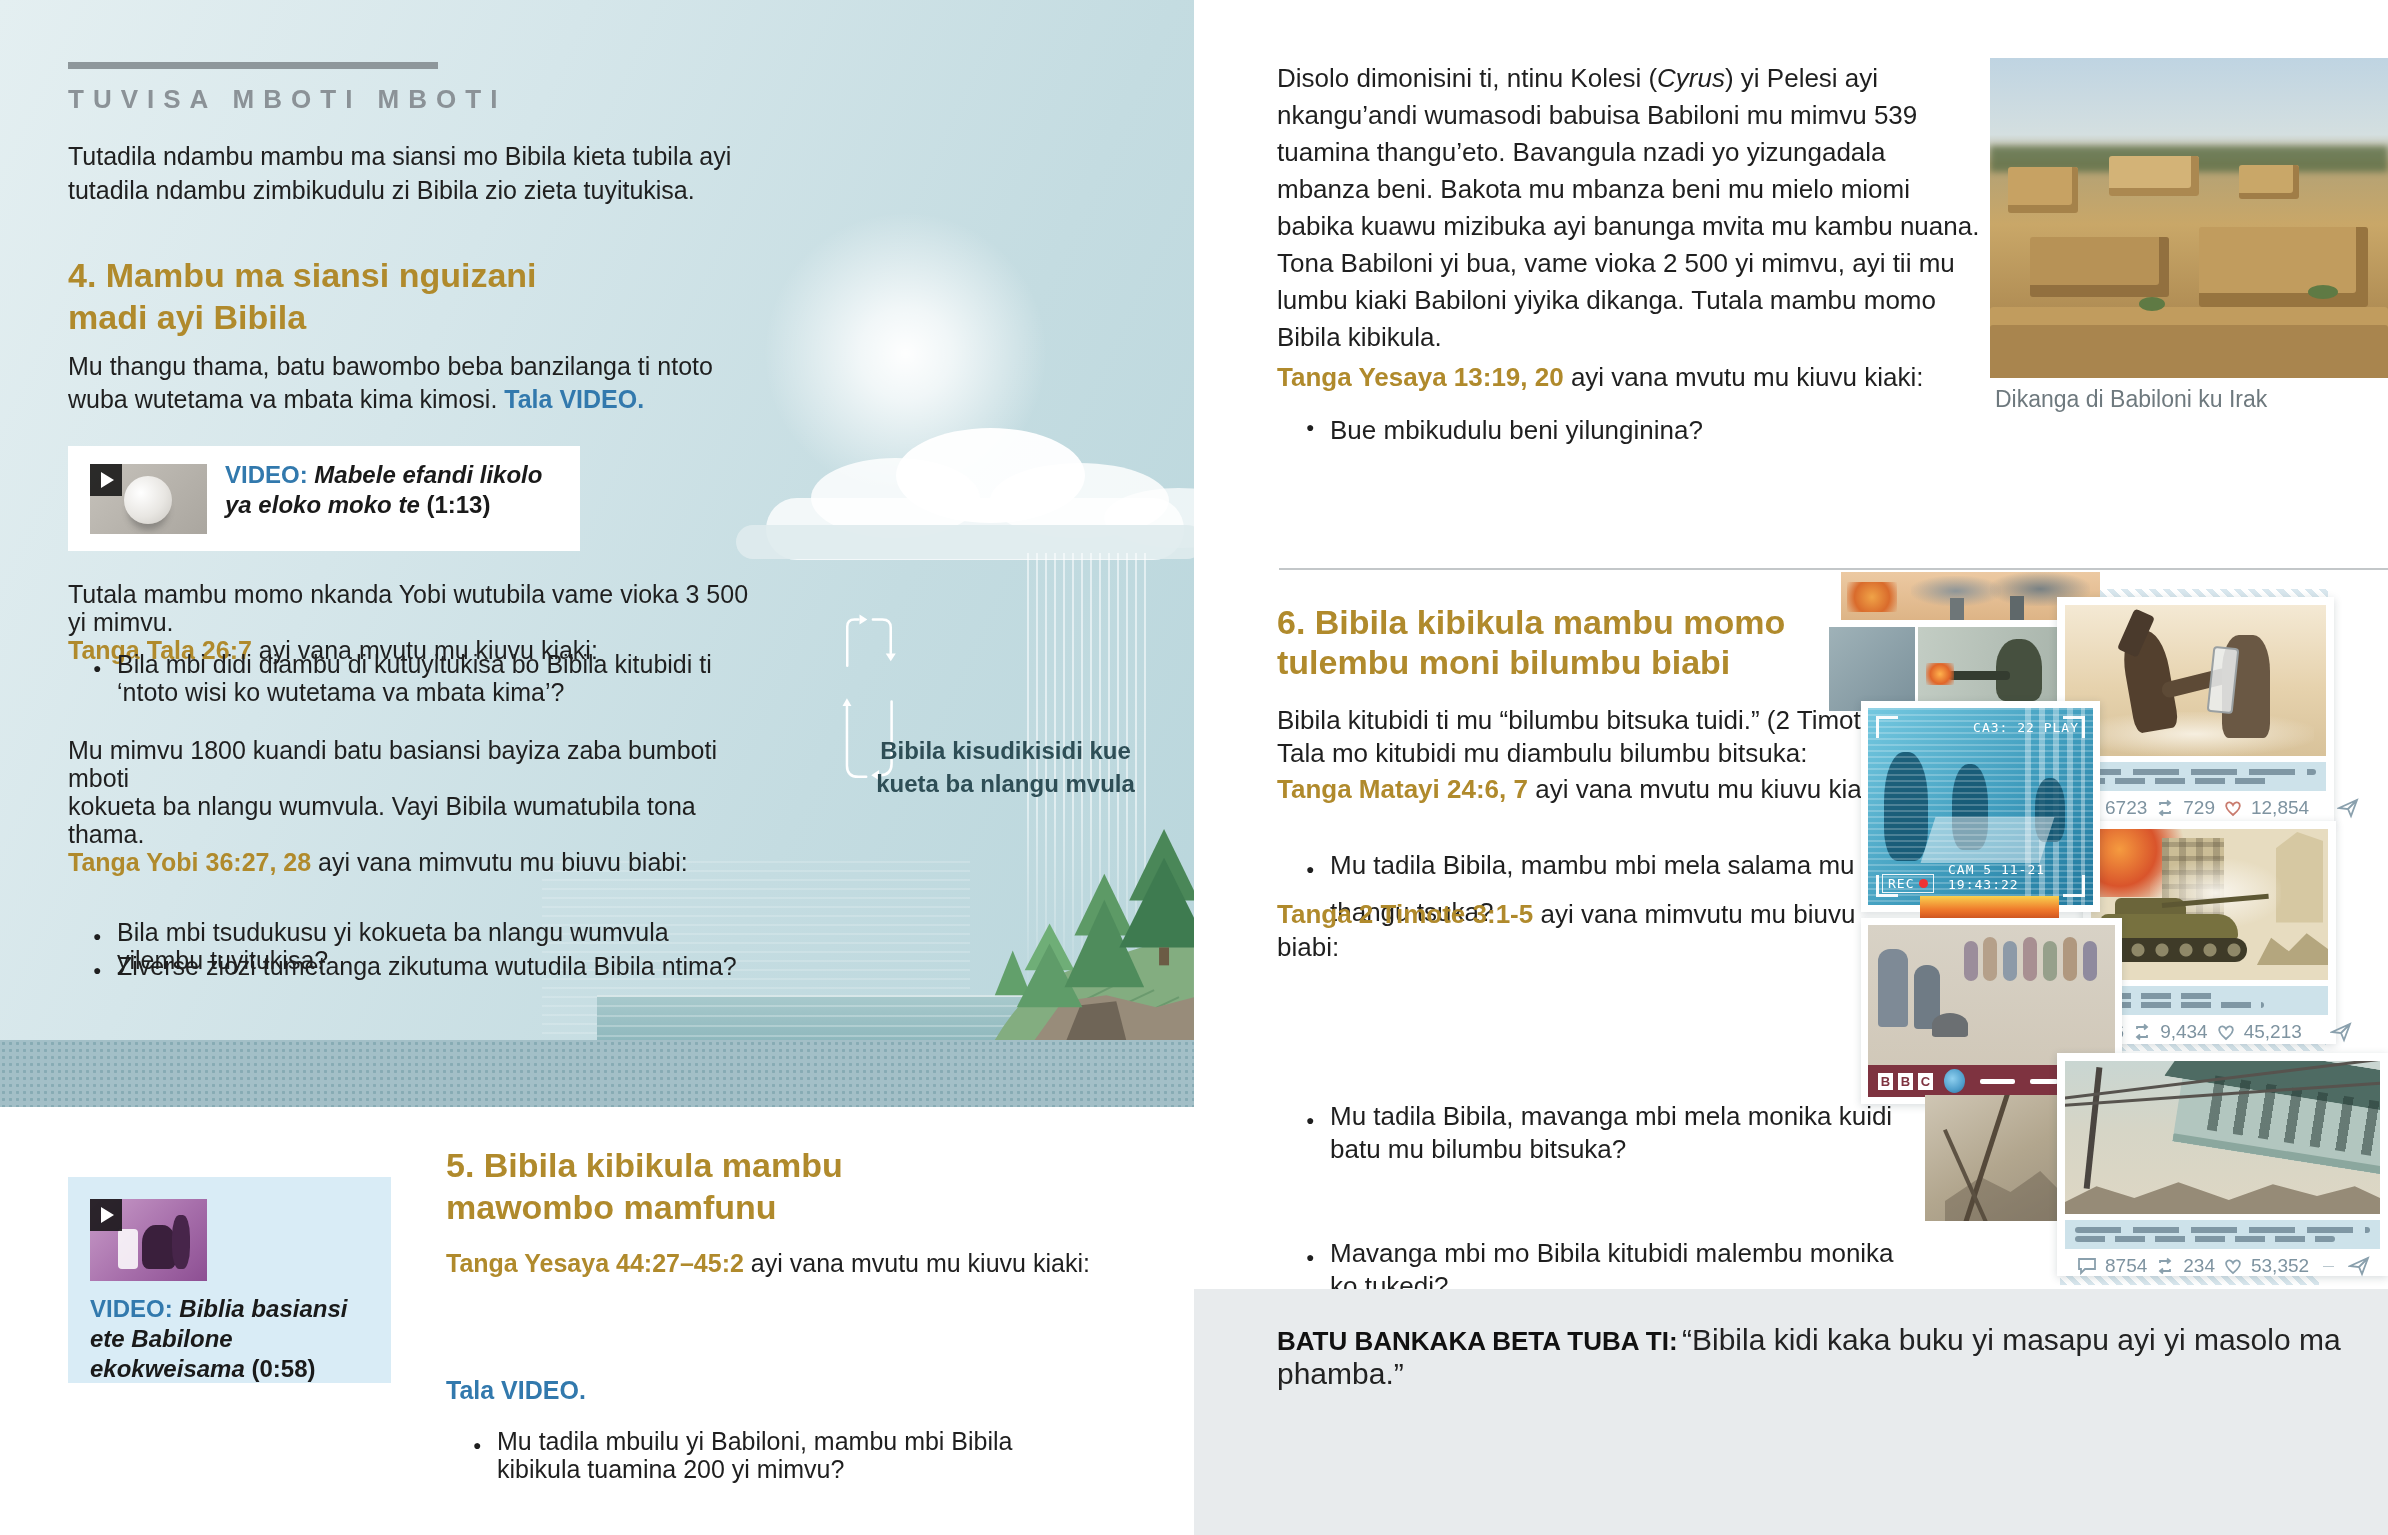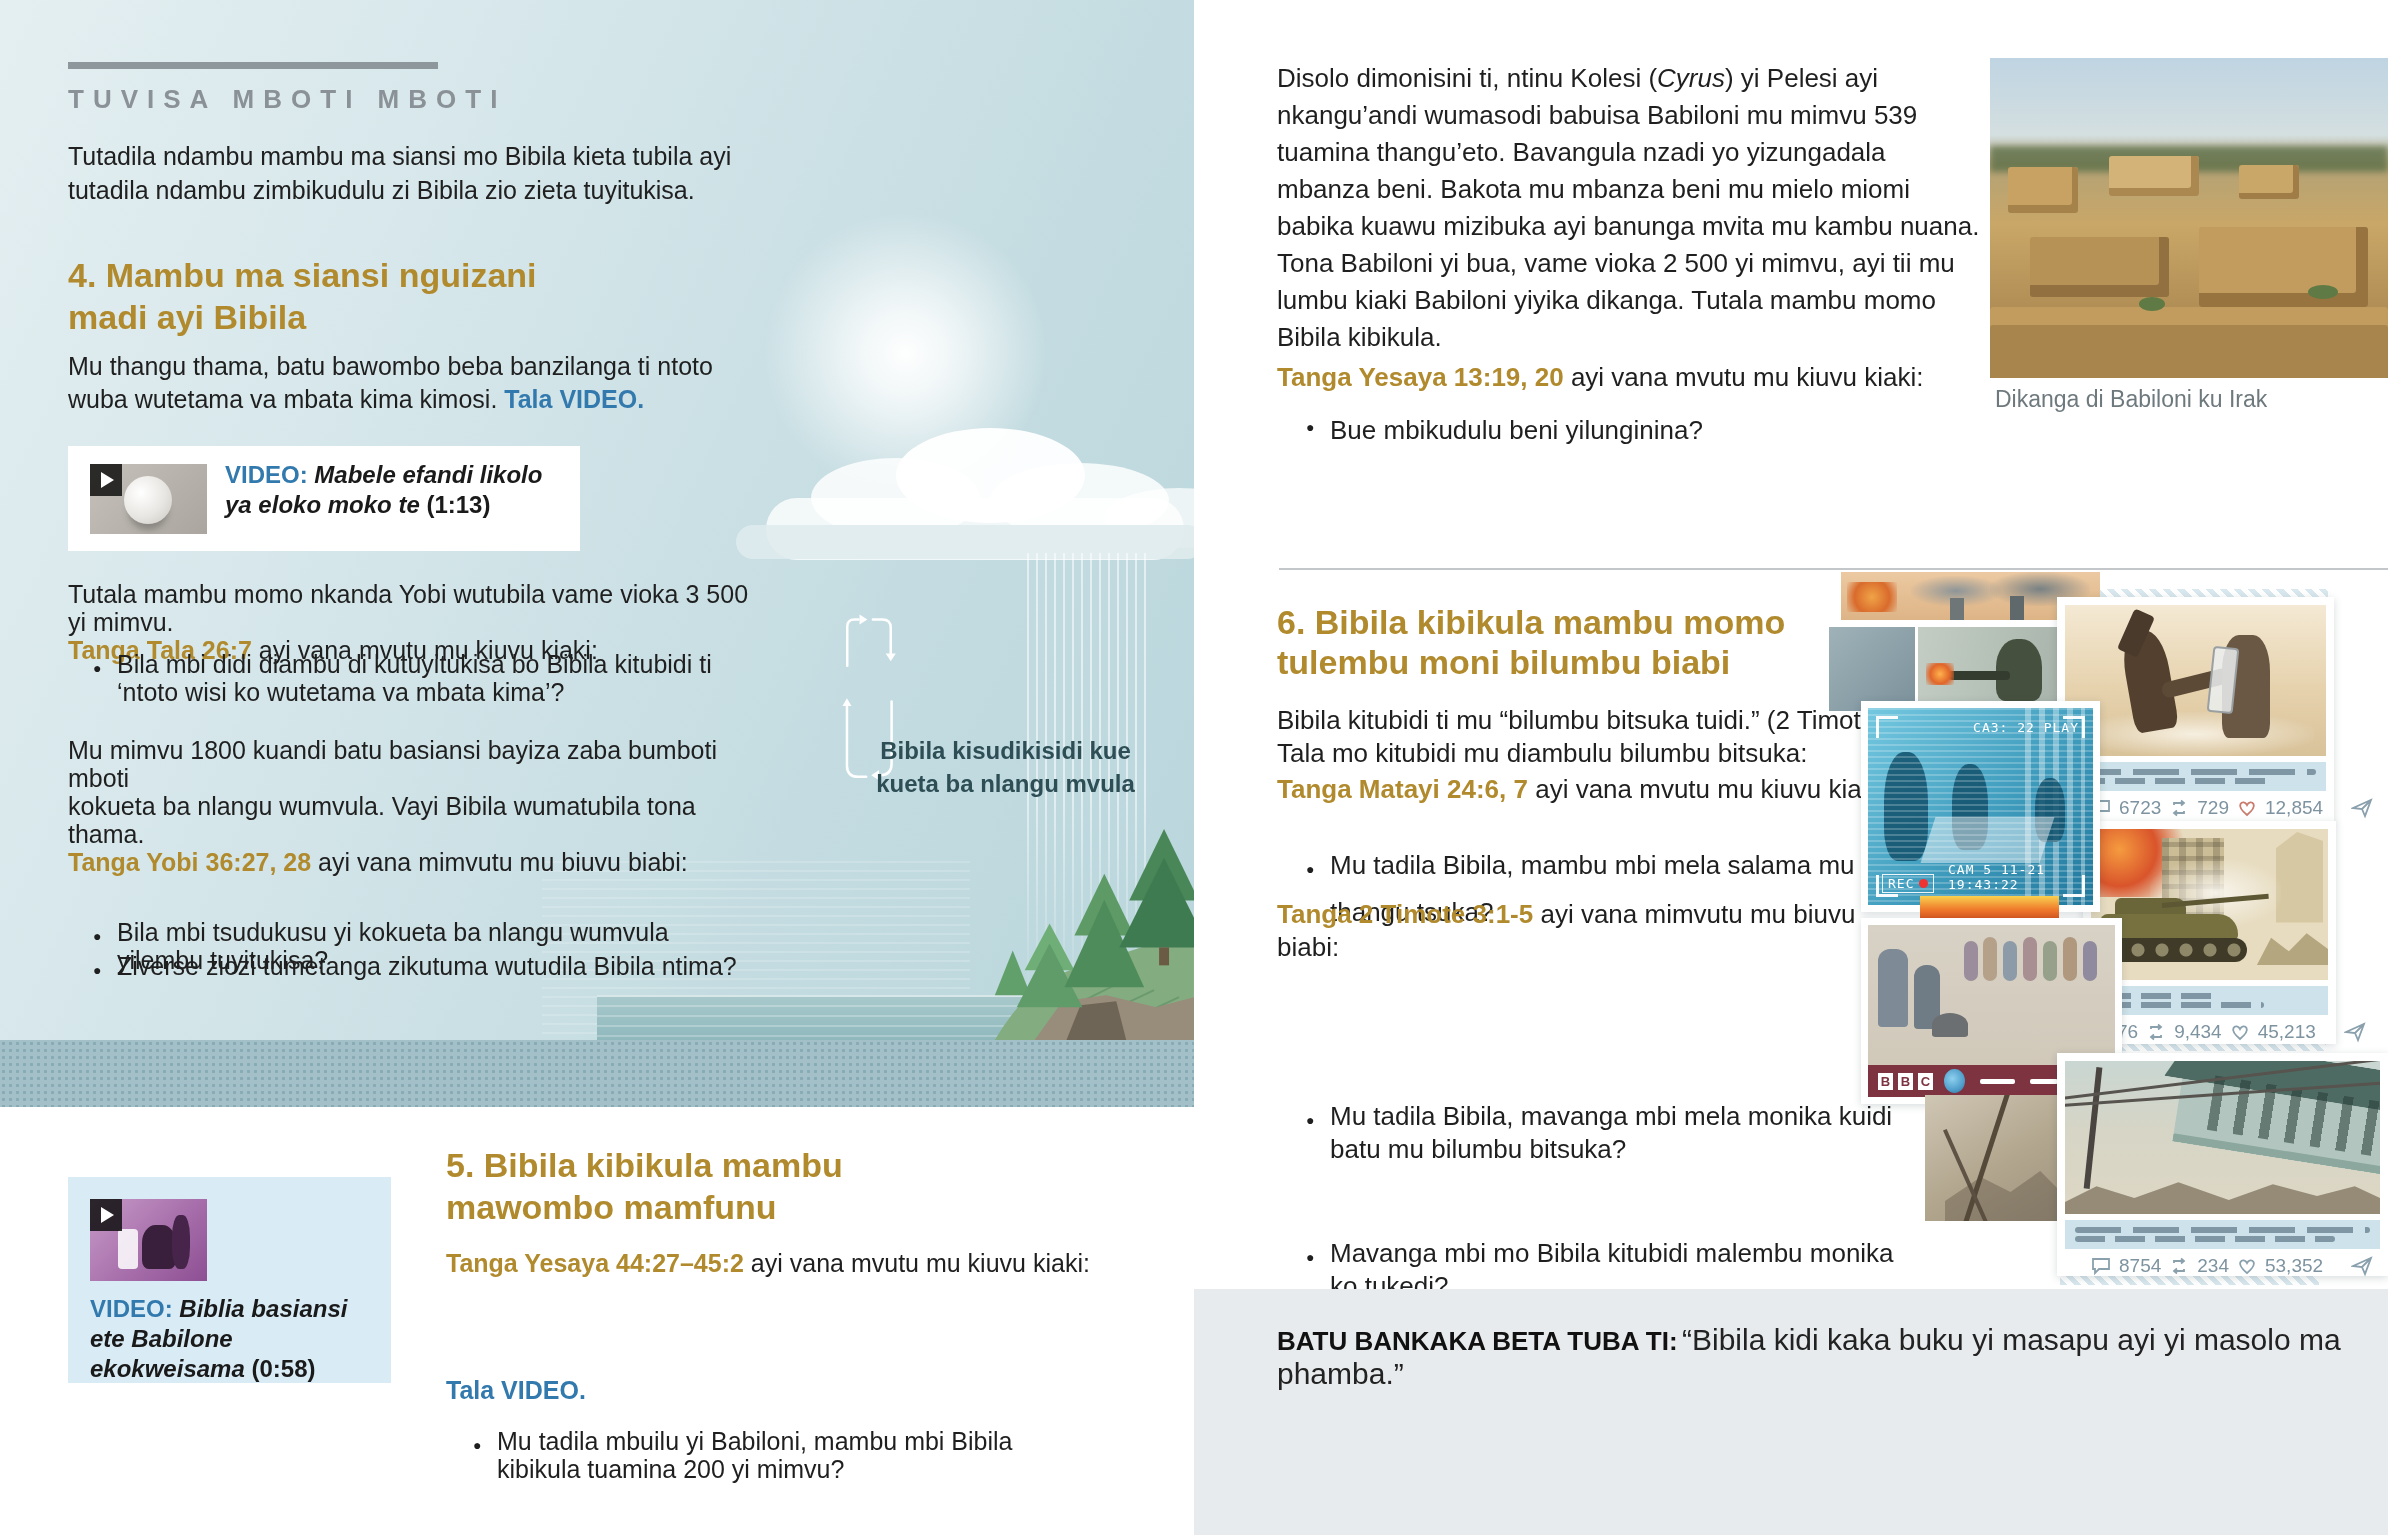--- a/index.html
+++ b/index.html
@@ -66,21 +66,21 @@
 
   .graybox { position:absolute; left:1194px; top:1289px; width:1194px; height:247px; background:#e8ebed; }
 
   
   .card { position:absolute; background:#fff; box-shadow:0 2px 8px rgba(40,60,70,0.18); }
   .card-img { position:relative; overflow:hidden; }
   .dashbar { background:#cde2ea; padding:4px 10px; }
   .dashline { height:6px; border-radius:3px; margin:3px 0;
               background:repeating-linear-gradient(90deg,#7f97a4 0 46px, rgba(0,0,0,0) 46px 58px); }
   .dashline.short { background:repeating-linear-gradient(90deg,#7f97a4 0 30px, rgba(0,0,0,0) 30px 40px); }
-  .statrow { display:flex; align-items:center; gap:8px; padding:6px 10px 2px 26px;
+  .statrow { display:flex; align-items:center; gap:8px; padding:6px 10px 2px 12px;
              color:#7e93a0; font-size:19px; }
   .statrow svg { flex:0 0 auto; }
   .stat-div { flex:1; height:1px; background:#b9c7ce; margin:0 6px; }
   .hatch { position:absolute; height:15px;
            background:repeating-linear-gradient(45deg,#d9e7ee 0 5px,#ffffff 5px 10px); }
   .mini-img { position:absolute; overflow:hidden; }
 
   .cctv-bg { position:absolute; inset:7px; background:linear-gradient(135deg,#74c8e0 0%,#3f9cbd 55%,#20789d 100%); overflow:hidden; }
   .scanlines { position:absolute; inset:0; background:repeating-linear-gradient(180deg, rgba(255,255,255,0.22) 0 2px, rgba(0,0,0,0) 2px 6px); }
   .cctv-fig { position:absolute; background:#11506b; border-radius:45% 45% 30% 30%; opacity:.85; }

